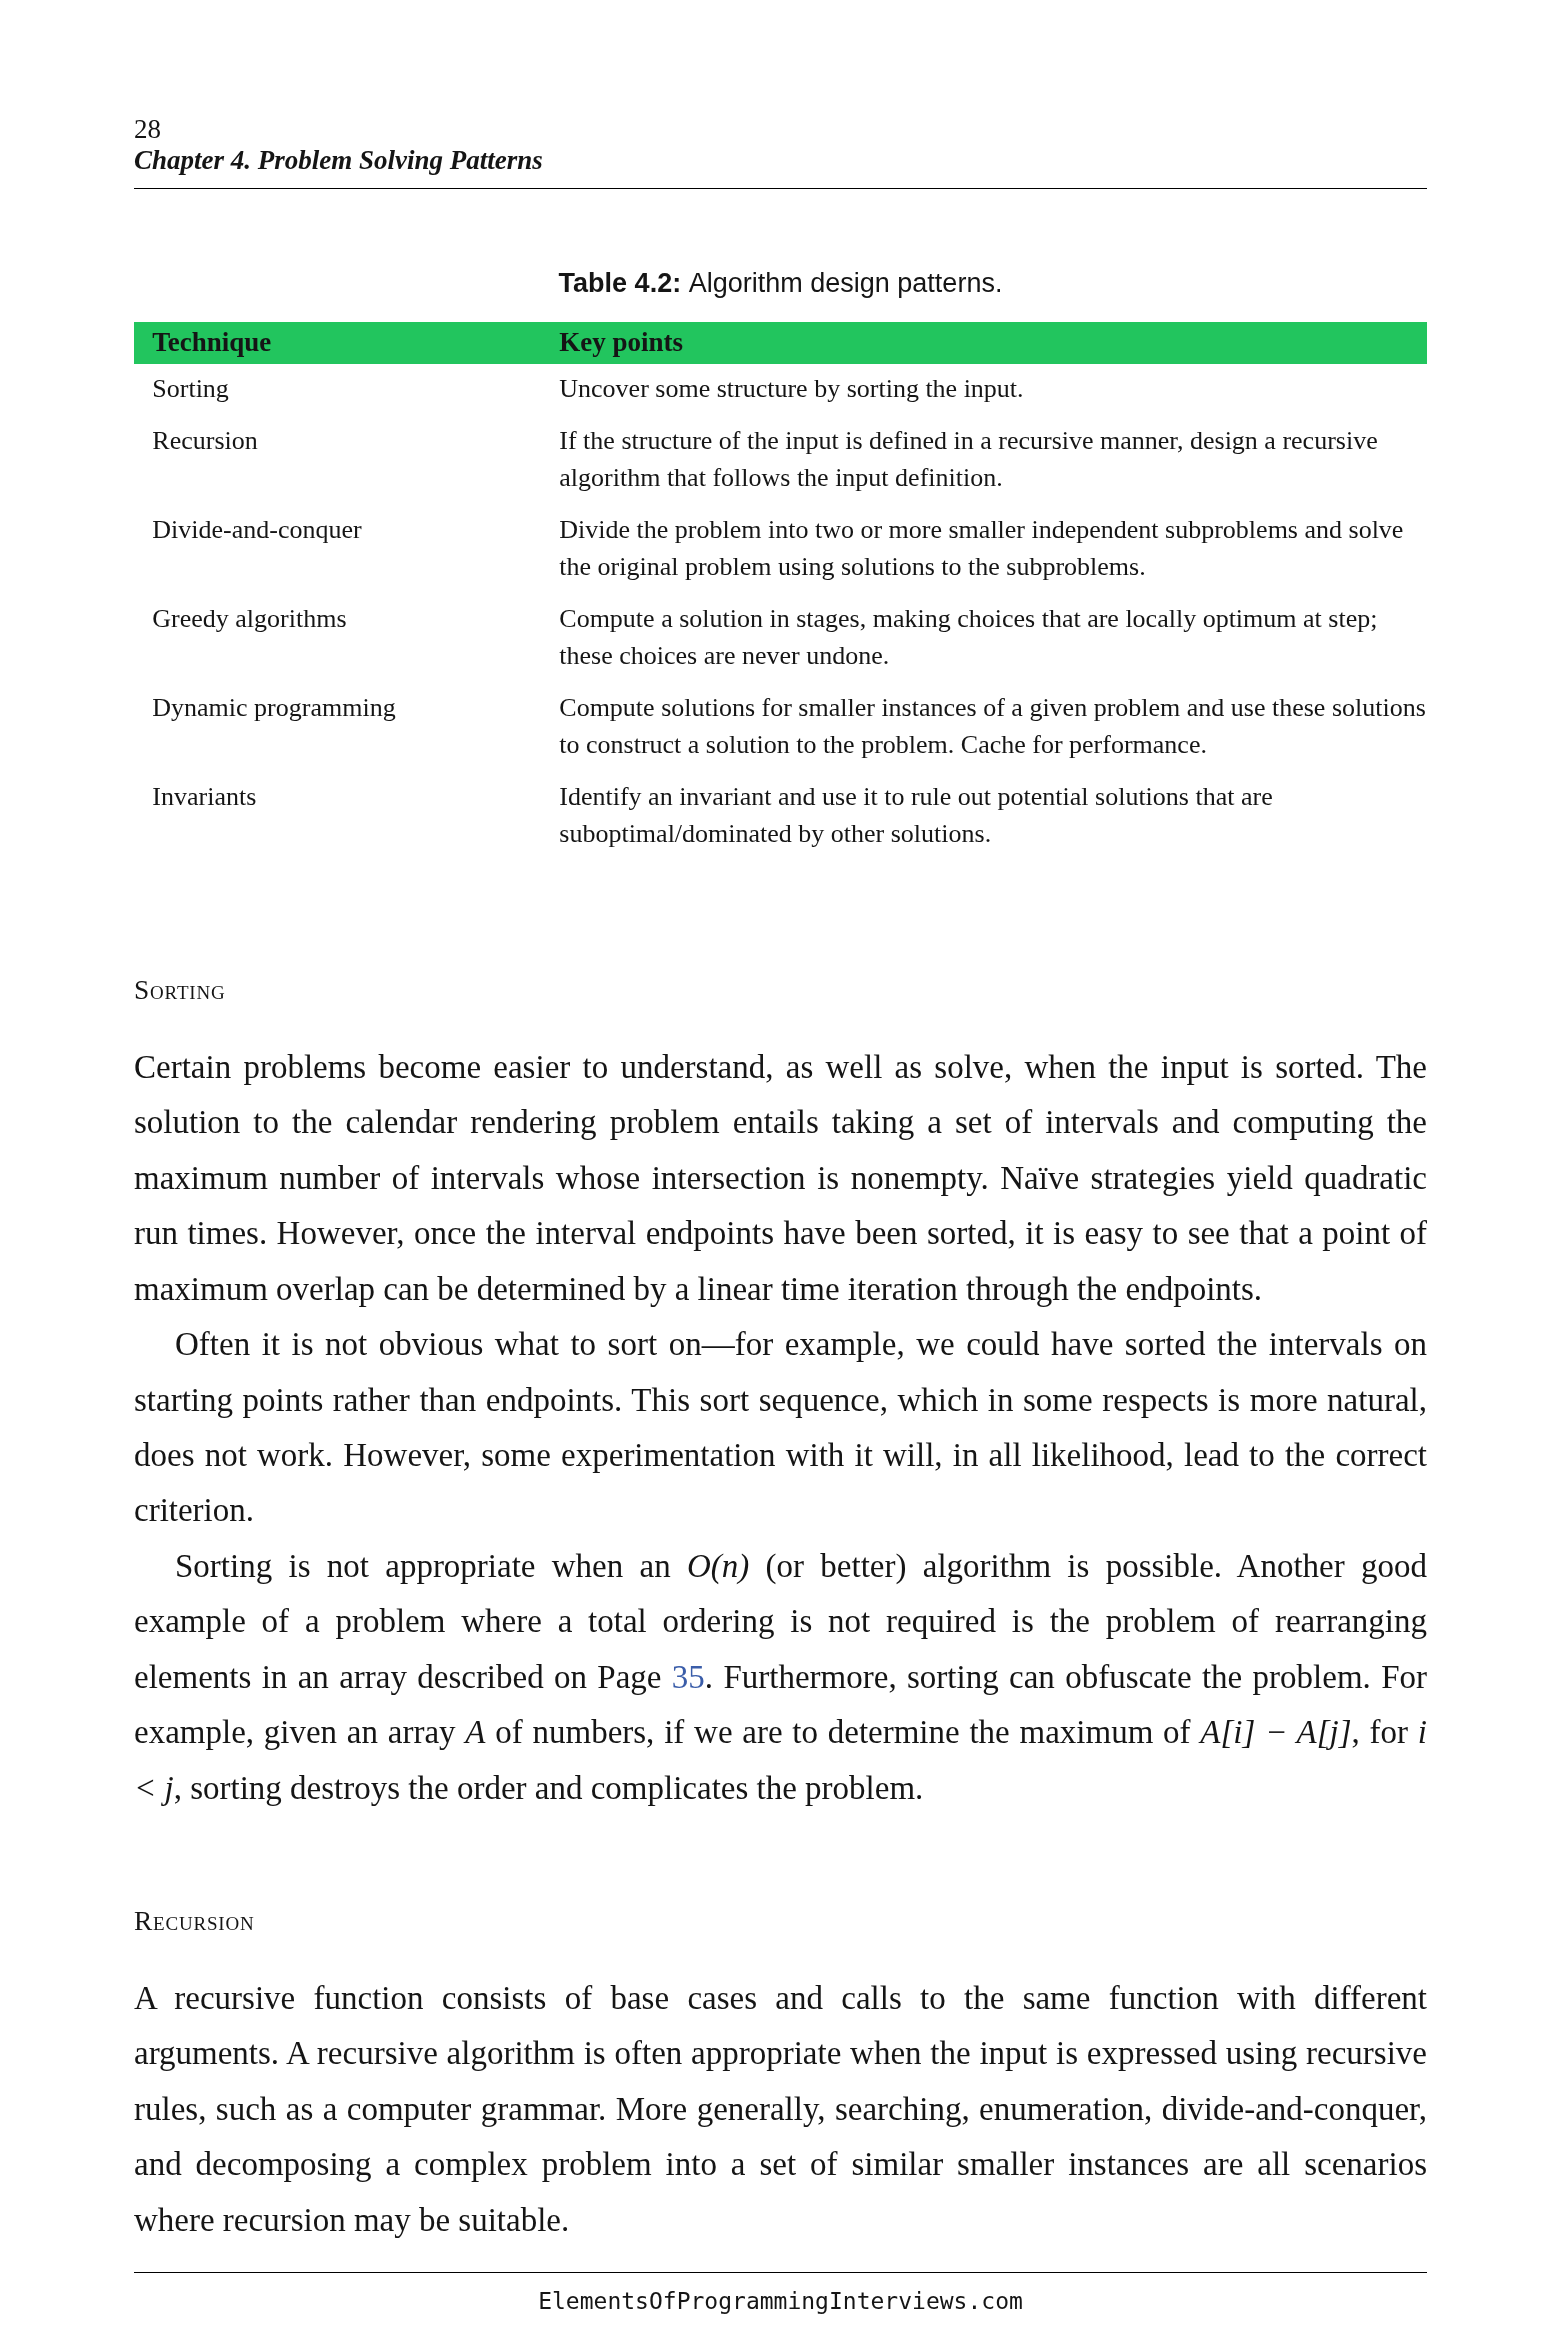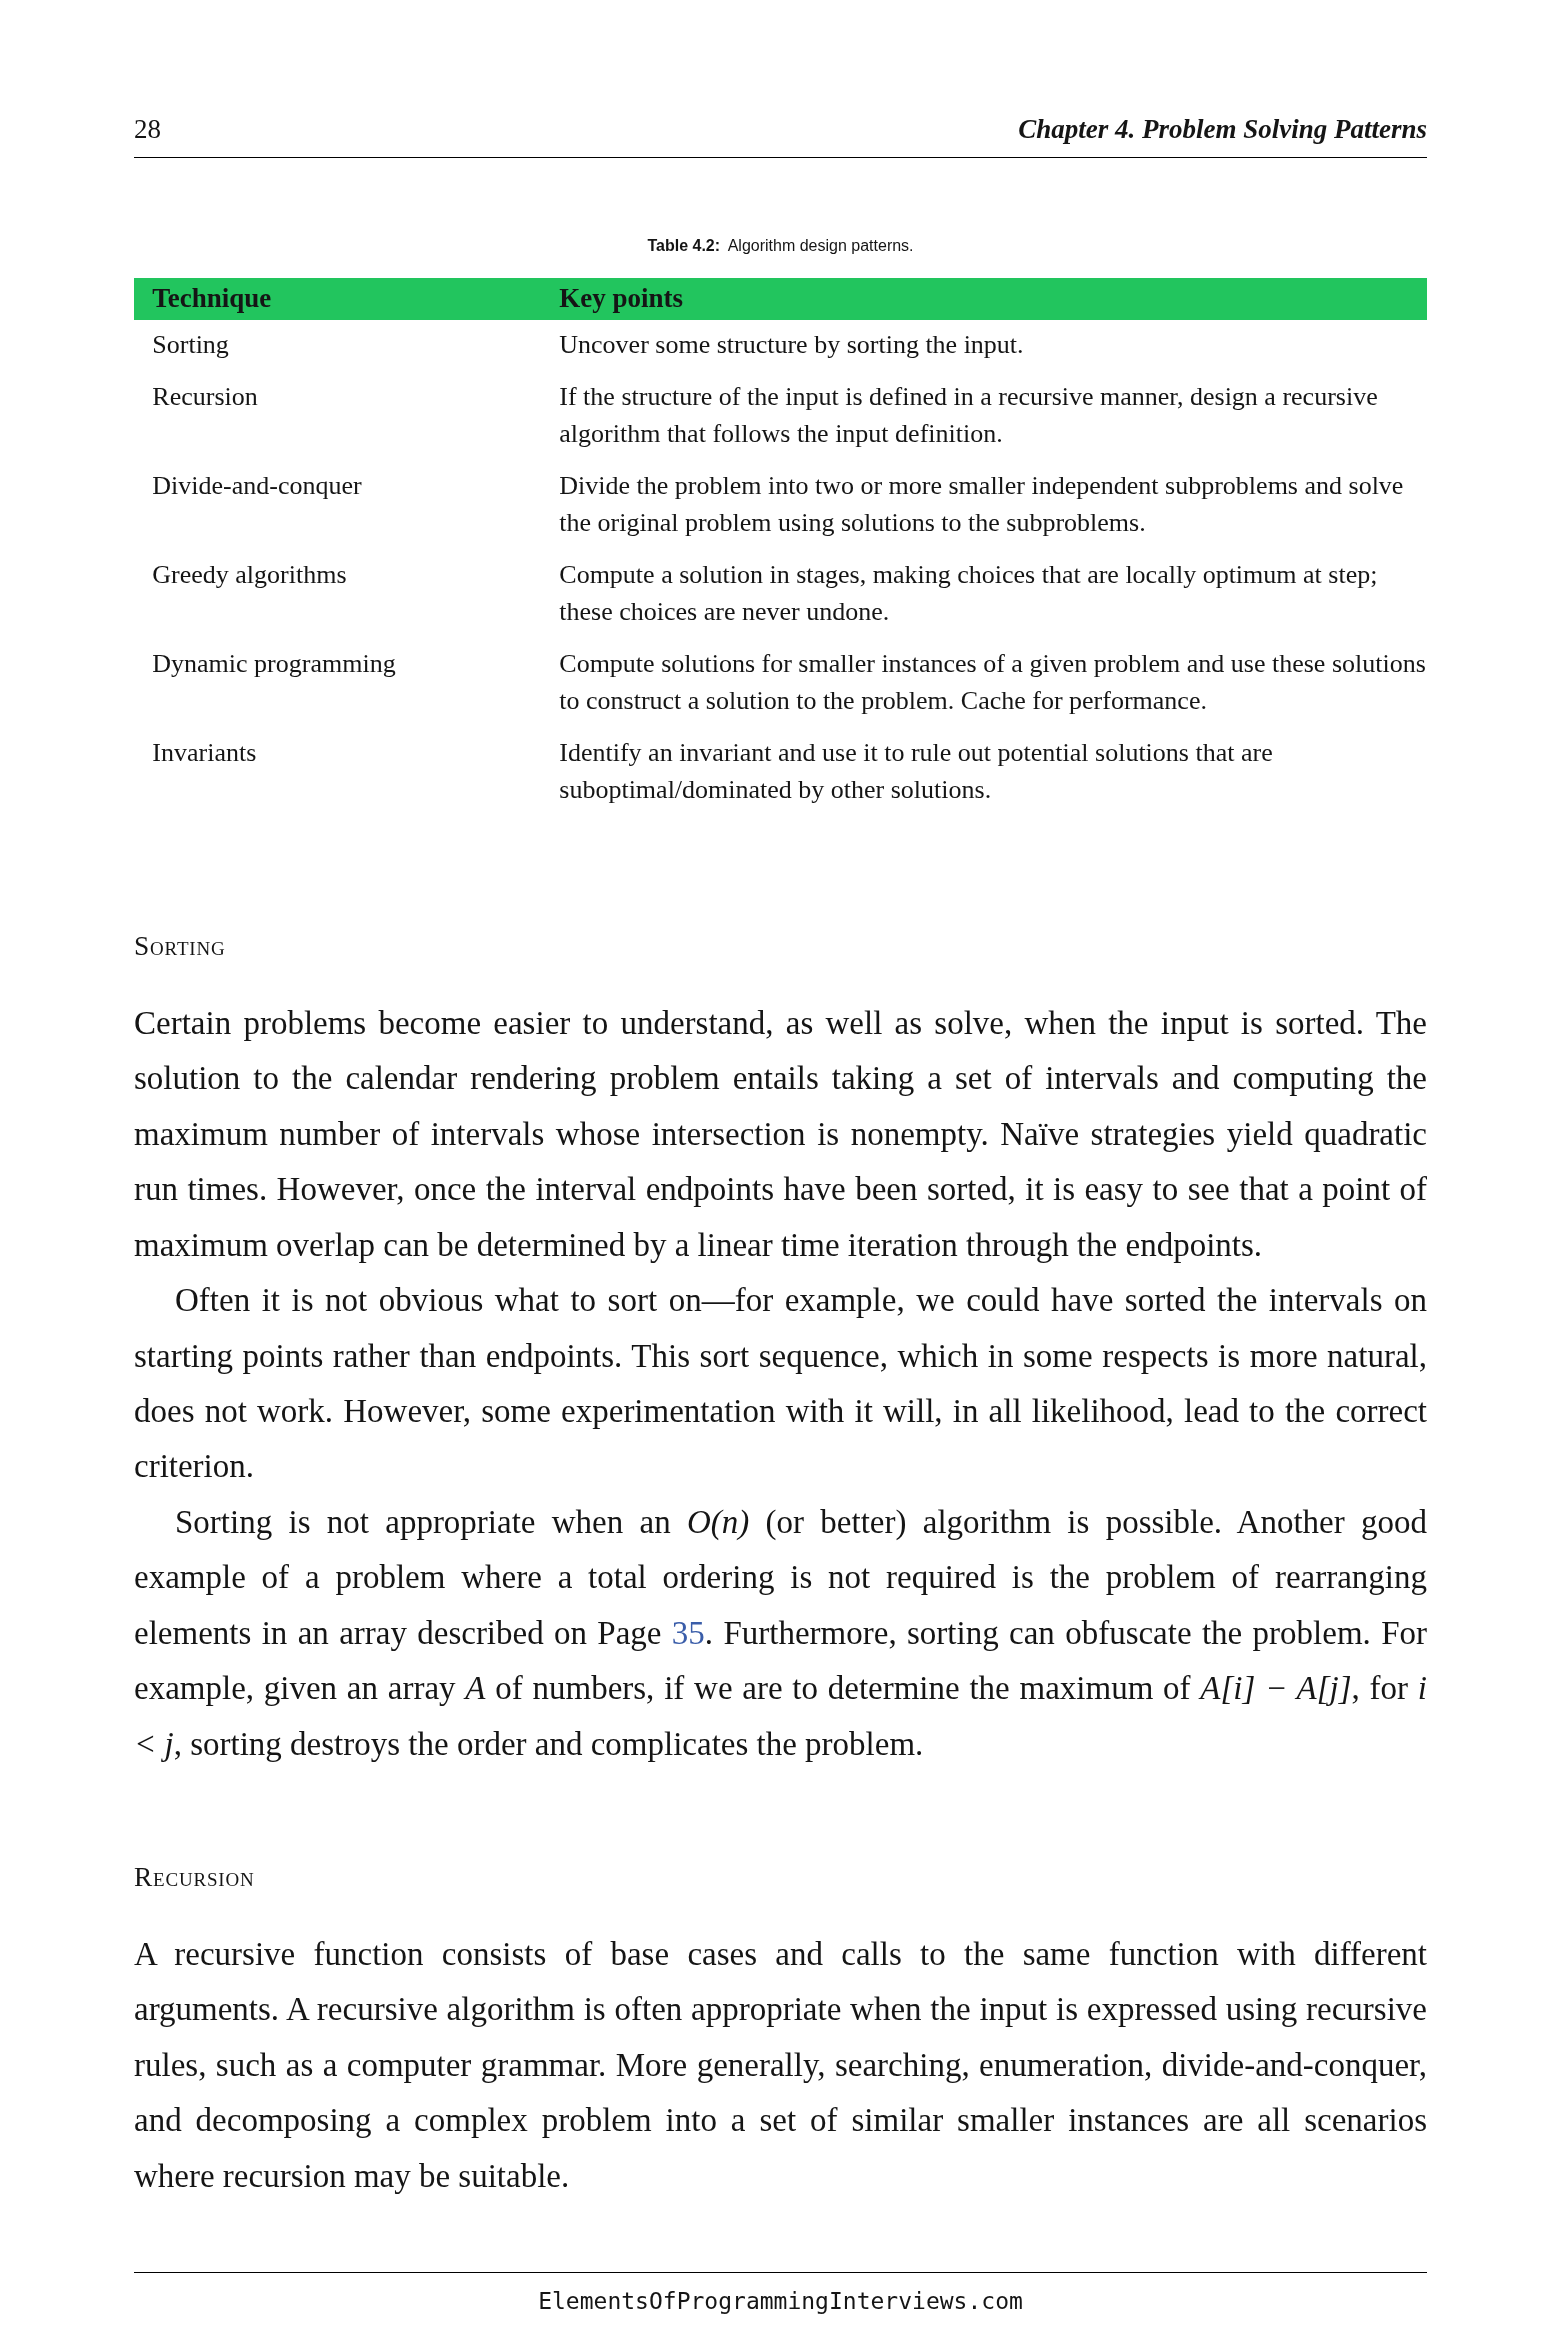--- a/index.html
+++ b/index.html
@@ -17,29 +17,30 @@
   }
 
   
   .running-header {
     display: flex;
     justify-content: space-between;
     align-items: baseline;
     font-size: 27px;
     padding-bottom: 12.2px;
     border-bottom: 1.5px solid #000;
+    flex-direction: column;
   }
   .chapter-title { font-weight: bold; font-style: italic; }
 
   
   .caption {
     margin-top: 79px;
     text-align: center;
     font-family: "Liberation Sans", sans-serif;
-    font-size: 16px;
+    font-size: 27px;
   }
   .caption .lbl { font-weight: bold; margin-right: 7.6px; }
 
   
   table.patterns {
     width: 100%;
     border-collapse: collapse;
     margin-top: 23px;
     font-size: 26px;
   }

